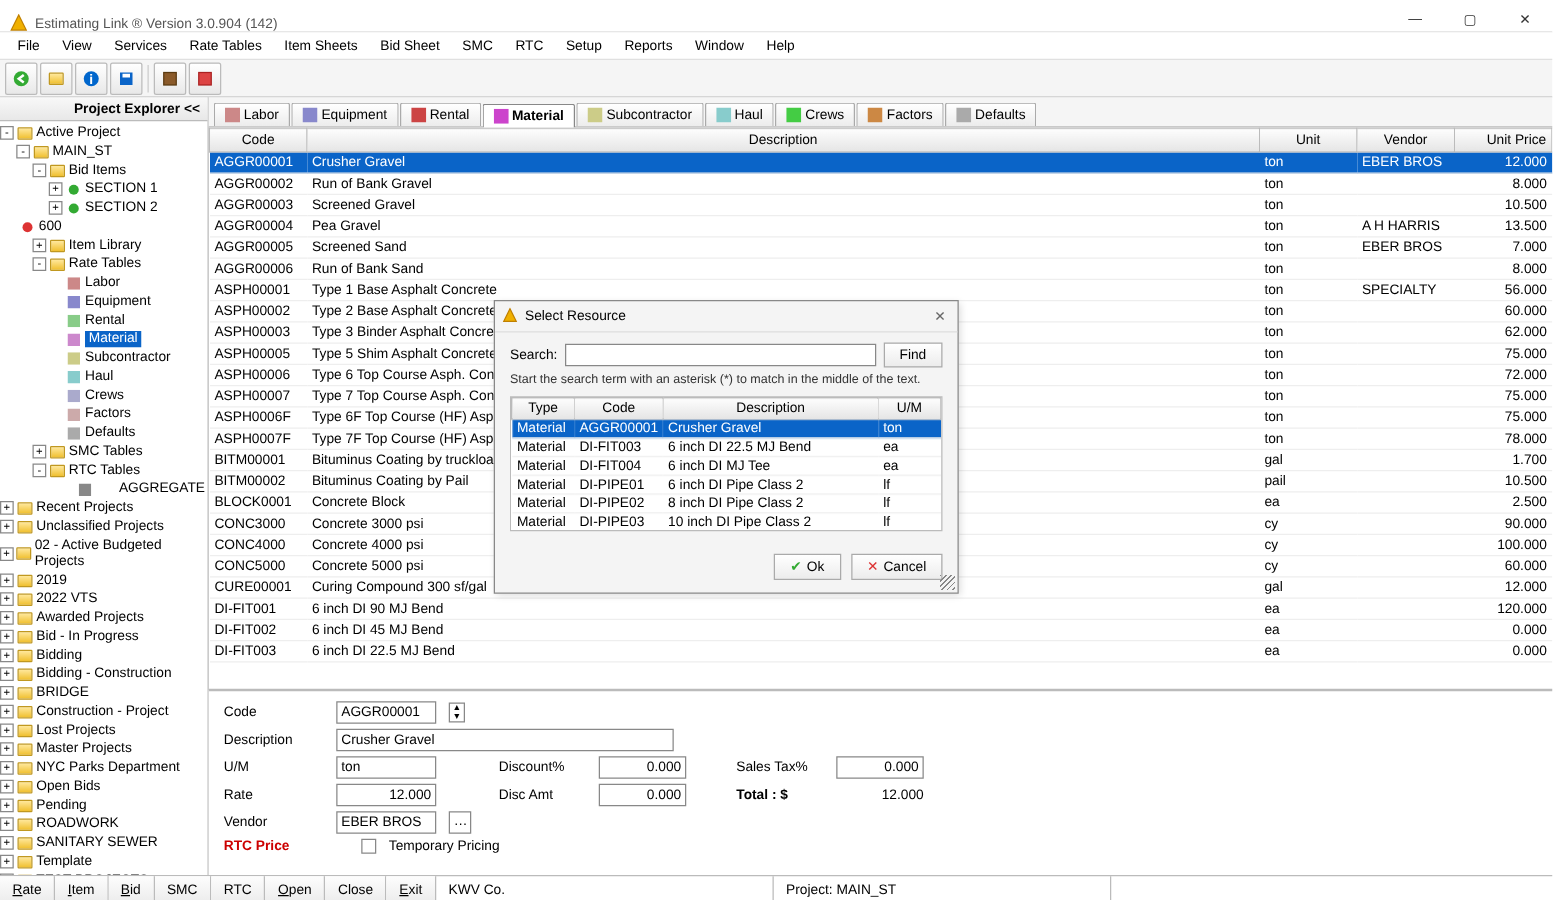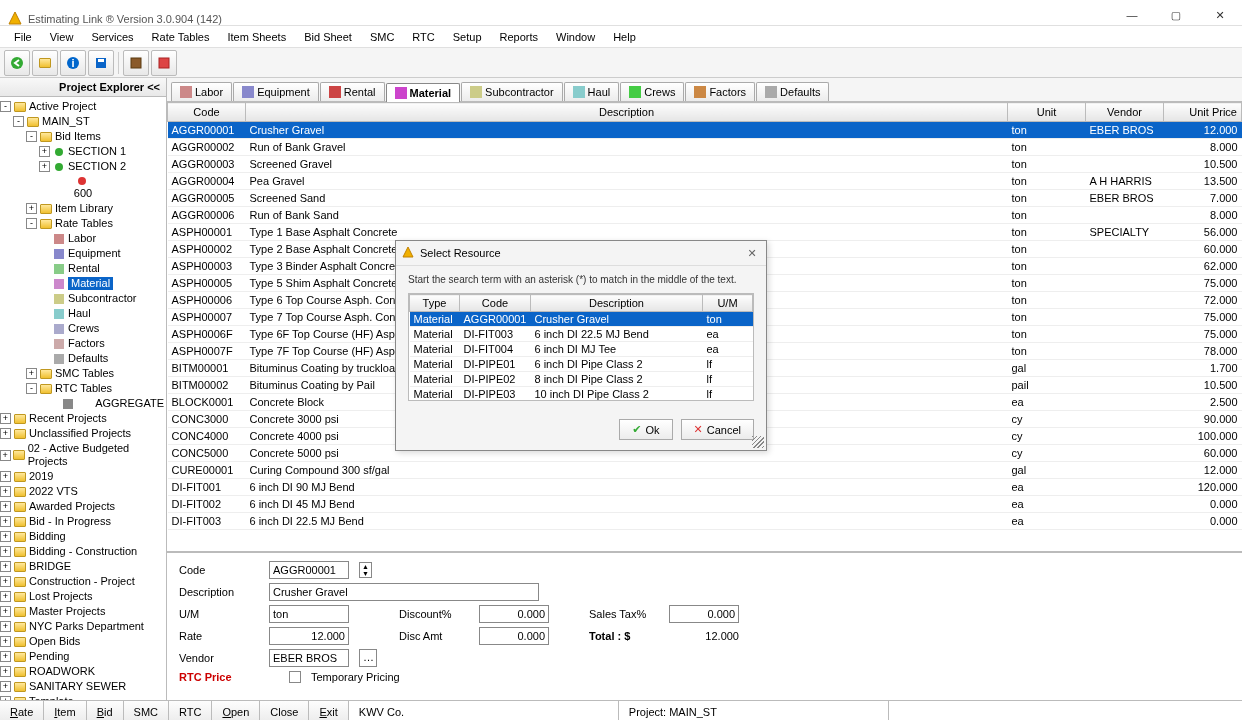--- a/index.html
+++ b/index.html
@@ -176,21 +176,21 @@
           </span>
           <span>SECTION 1</span>
         </div>
         <div class="node" style="padding-left: 39px;">
           <span class="exp">+</span>
           <span class="nicon">
             <span class="dot-g"></span>
           </span>
           <span>SECTION 2</span>
         </div>
-        <div class="node" style=" flex-direction: column;">
+        <div class="node" style="">
           <span class="noexp"></span>
           <span class="nicon">
             <span class="dot-r"></span>
           </span>
           <span>600</span>
         </div>
         <div class="node" style="padding-left: 26px;">
           <span class="exp">+</span>
           <span class="nicon">
             <span class="folder-y"></span>
@@ -755,20 +755,27 @@
 
 <div class="dialog">
   <div class="dlg-title">
     <span><svg width="12" height="12">
           <polygon points="6,1 11,11 1,11" fill="#f0b000" stroke="#c08000"></polygon>
         </svg></span>
     <span>Select Resource</span>
     <span class="dlg-x">✕</span>
   </div>
   <div class="dlg-body">
+    <div class="dlg-search">
+      <span>Search:</span>
+      <input class="dinp" style="flex: 1 1 0%;">
+      <button class="dbtn">
+          <span>Find</span>
+        </button>
+    </div>
     <div class="dlg-hint">Start the search term with an asterisk (*) to match in the middle of the text.</div>
     <div class="dlg-grid">
       <table>
         <thead>
             <tr>
           <th style="width:50px">Type</th>
           <th style="width:70px">Code</th>
           <th>Description</th>
           <th style="width:50px">U/M</th>
         </tr>

